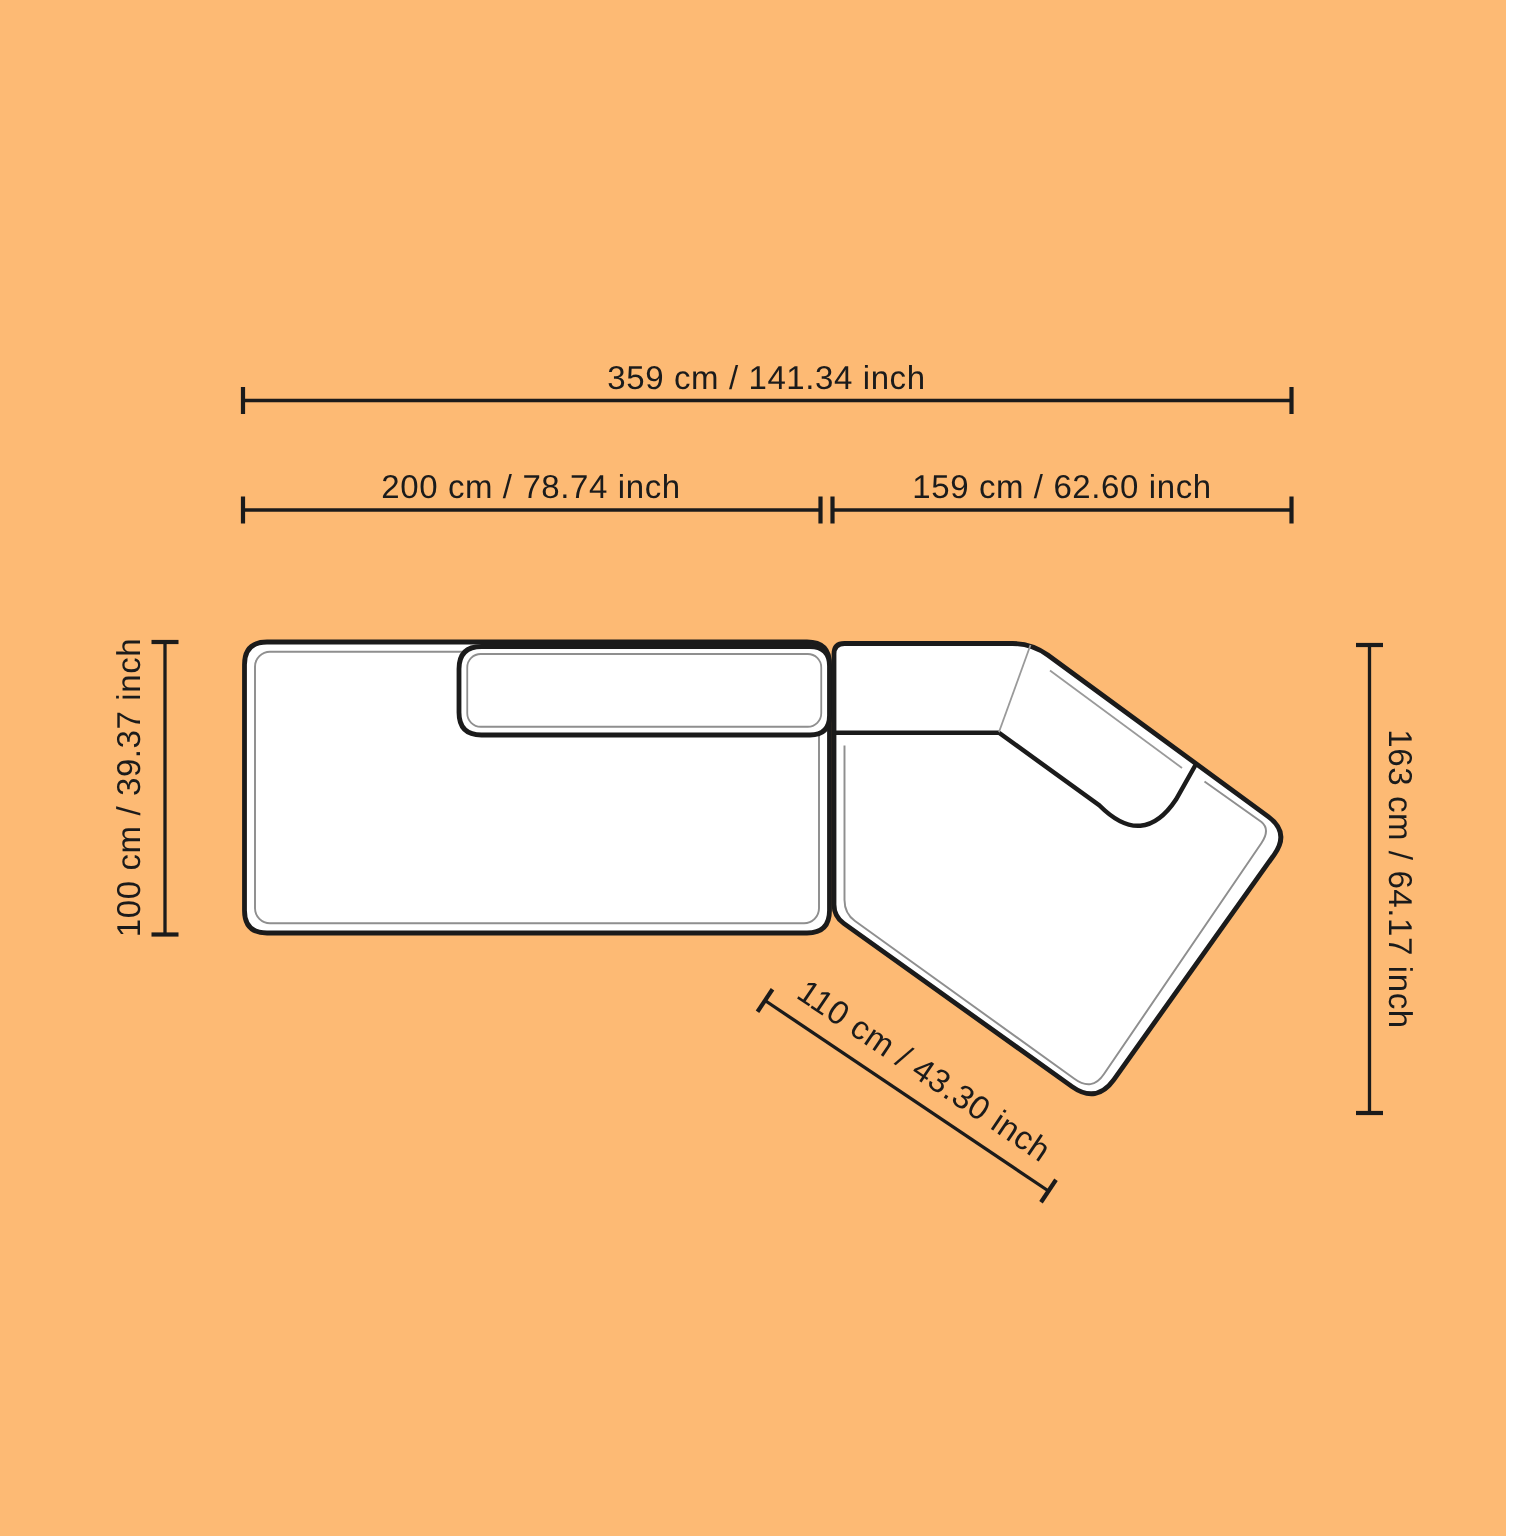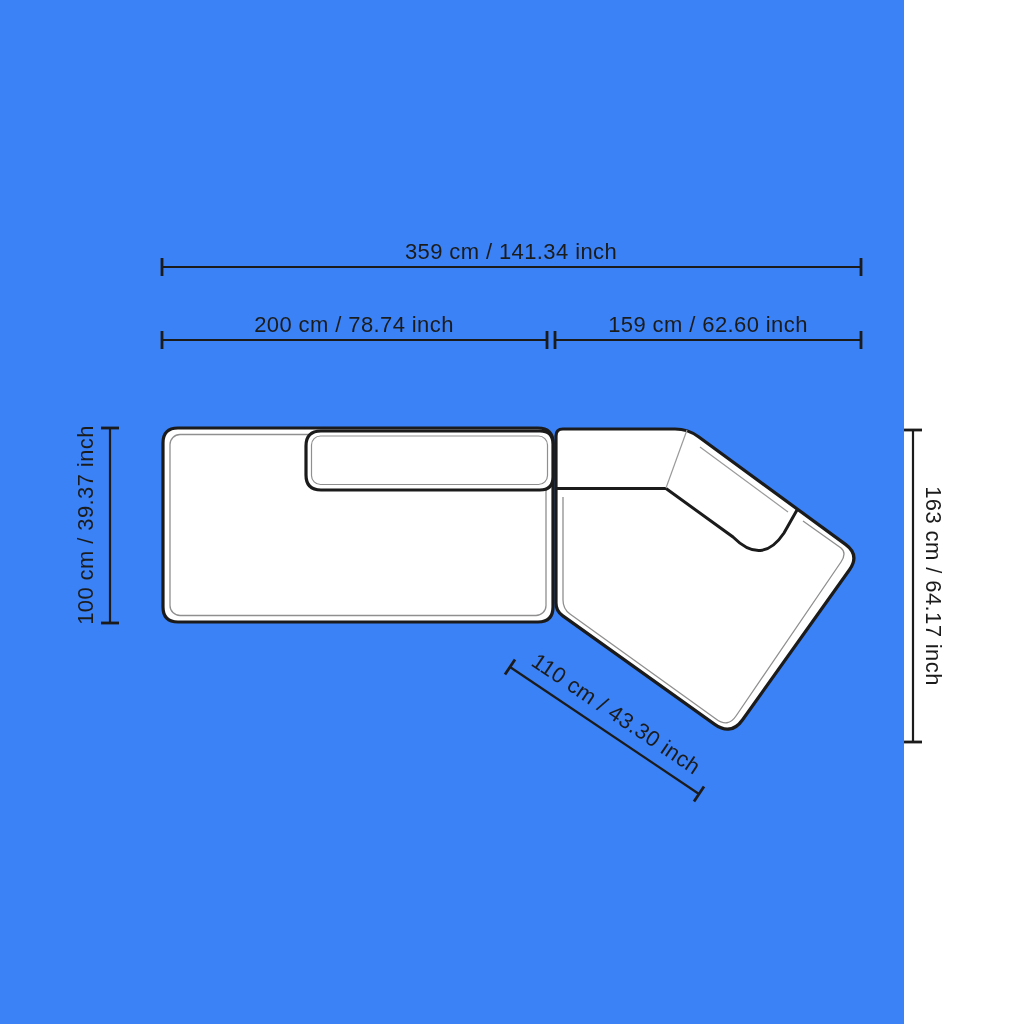--- a/index.html
+++ b/index.html
@@ -6,23 +6,23 @@
     margin: 0;
     padding: 0;
     background: #ffffff;
     width: 1024px;
     height: 1024px;
     overflow: hidden;
     font-family: "Liberation Sans", sans-serif;
   }
   .canvas {
     position: relative;
-    width: 904px;
+    width: 1004px;
     height: 1024px;
-    background: #3b82f6;
+    background: #fdba74;
   }
   svg { display: block; }
   text.dim-label {
     font-family: "Liberation Sans", sans-serif;
     font-size: 22px;
     letter-spacing: 0.4px;
     fill: #1b1b1b;
   }
 </style>
 </head>

